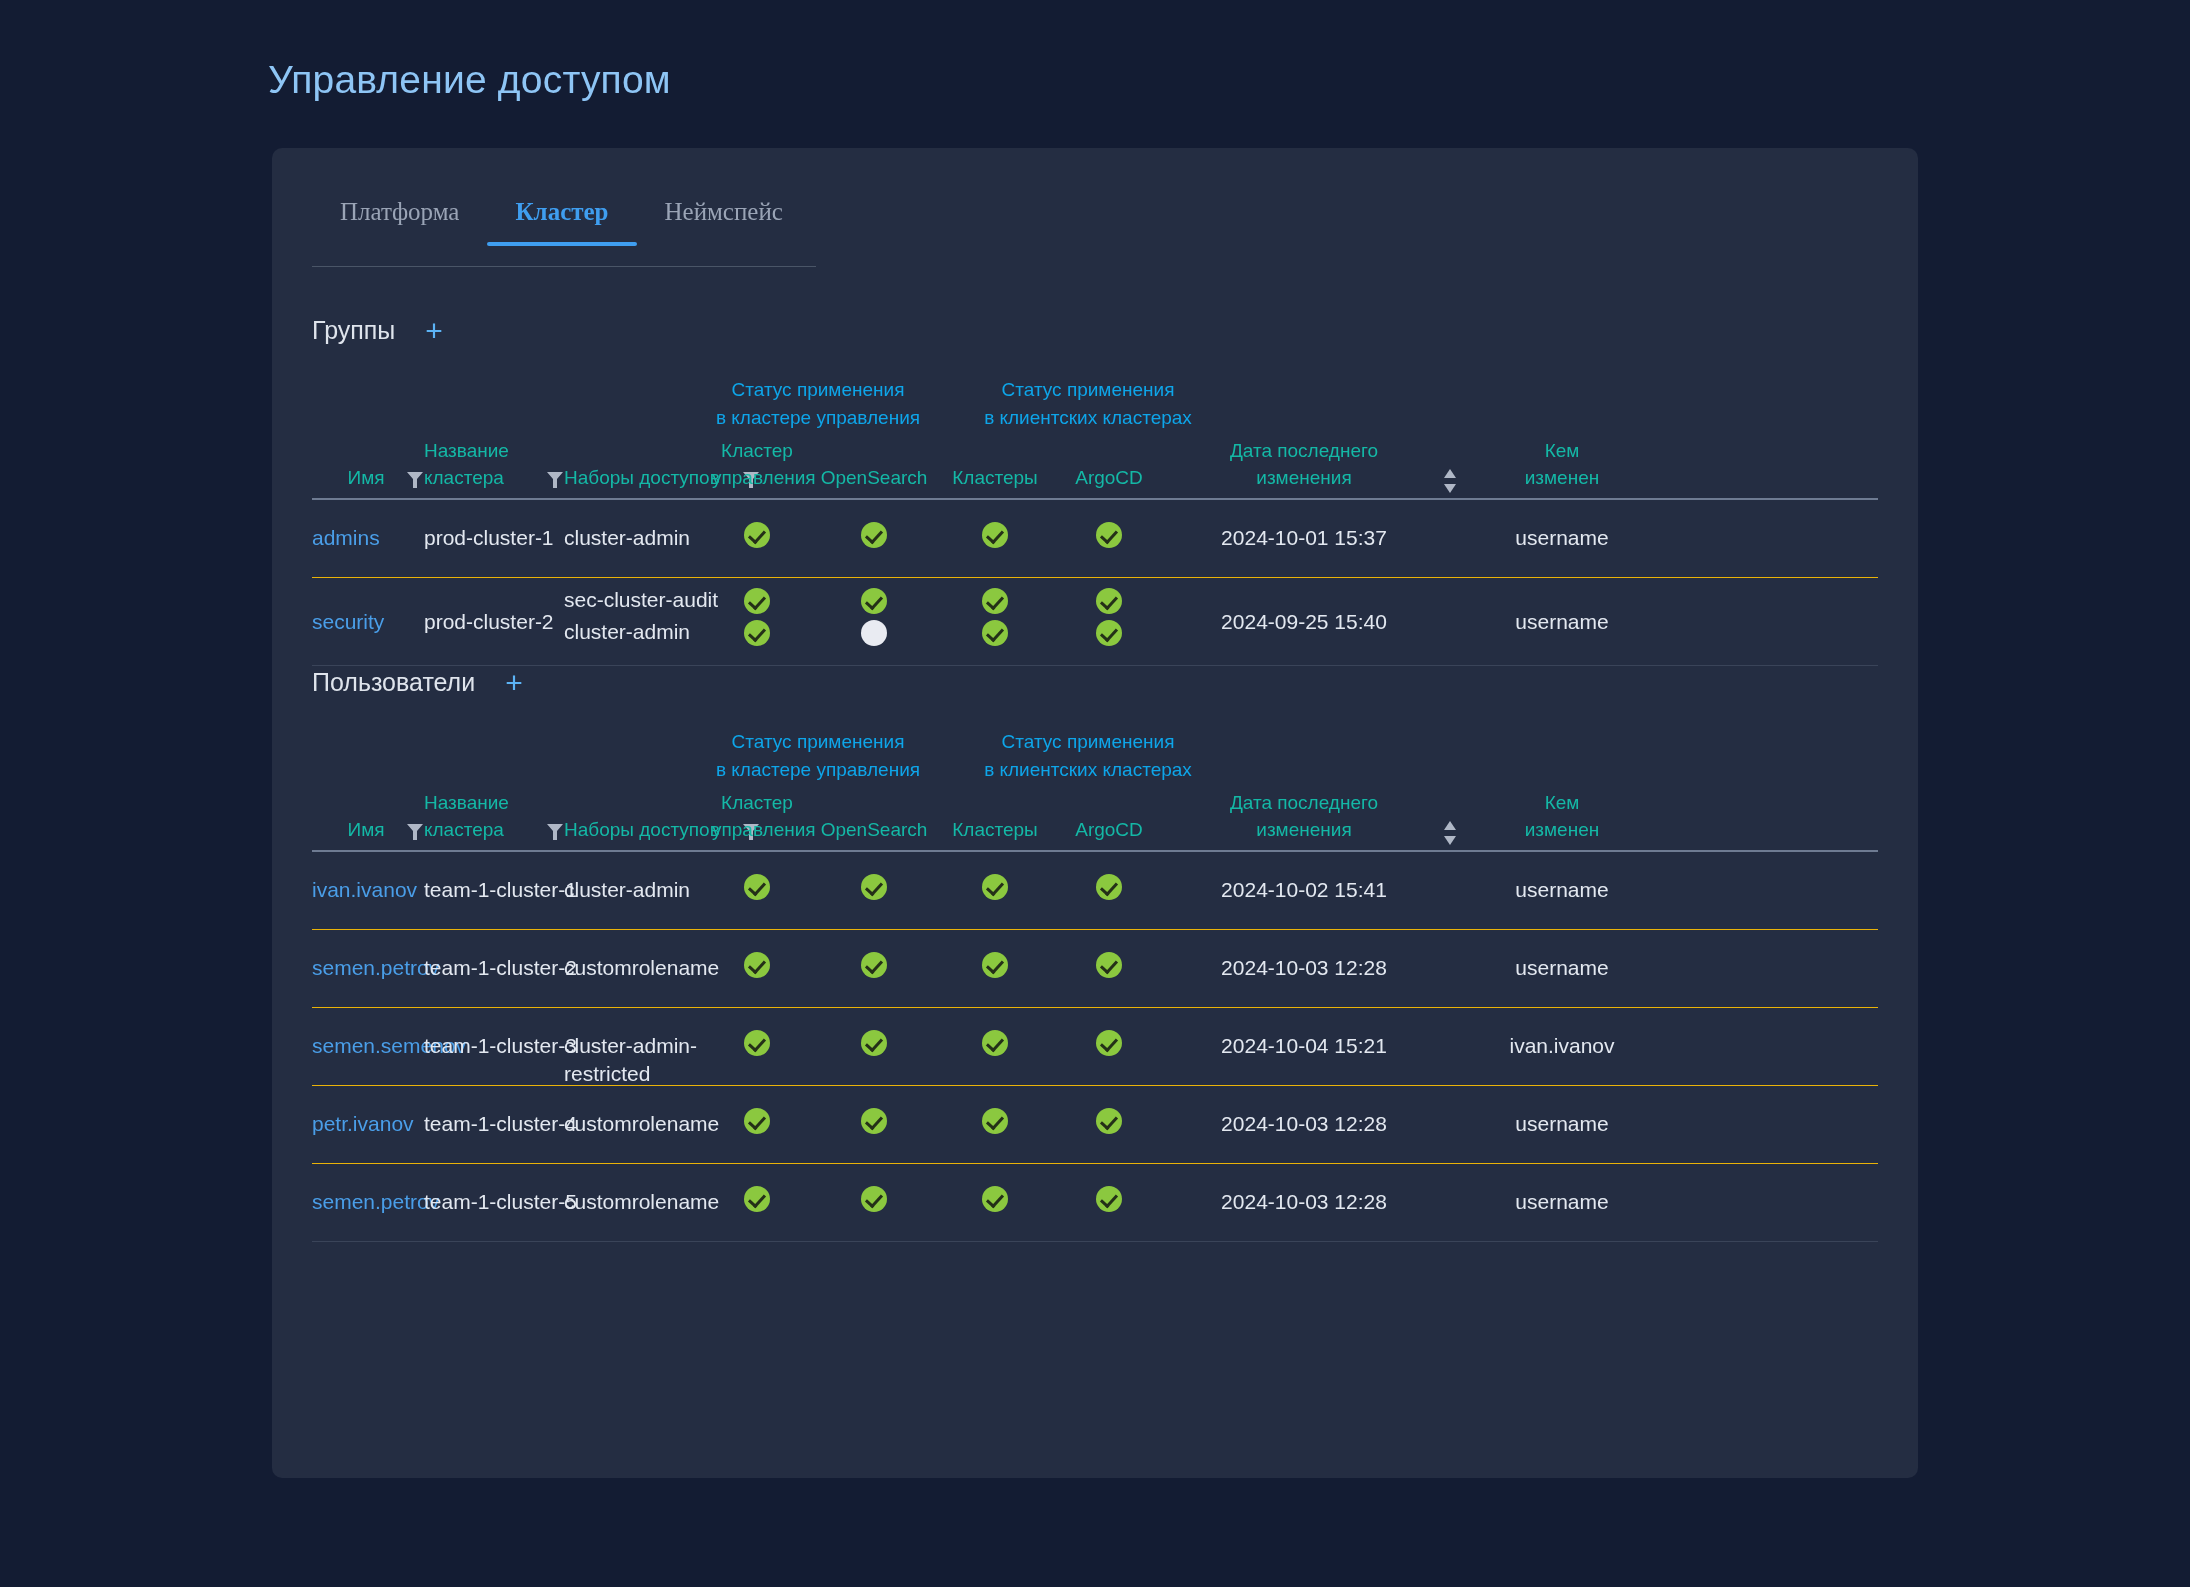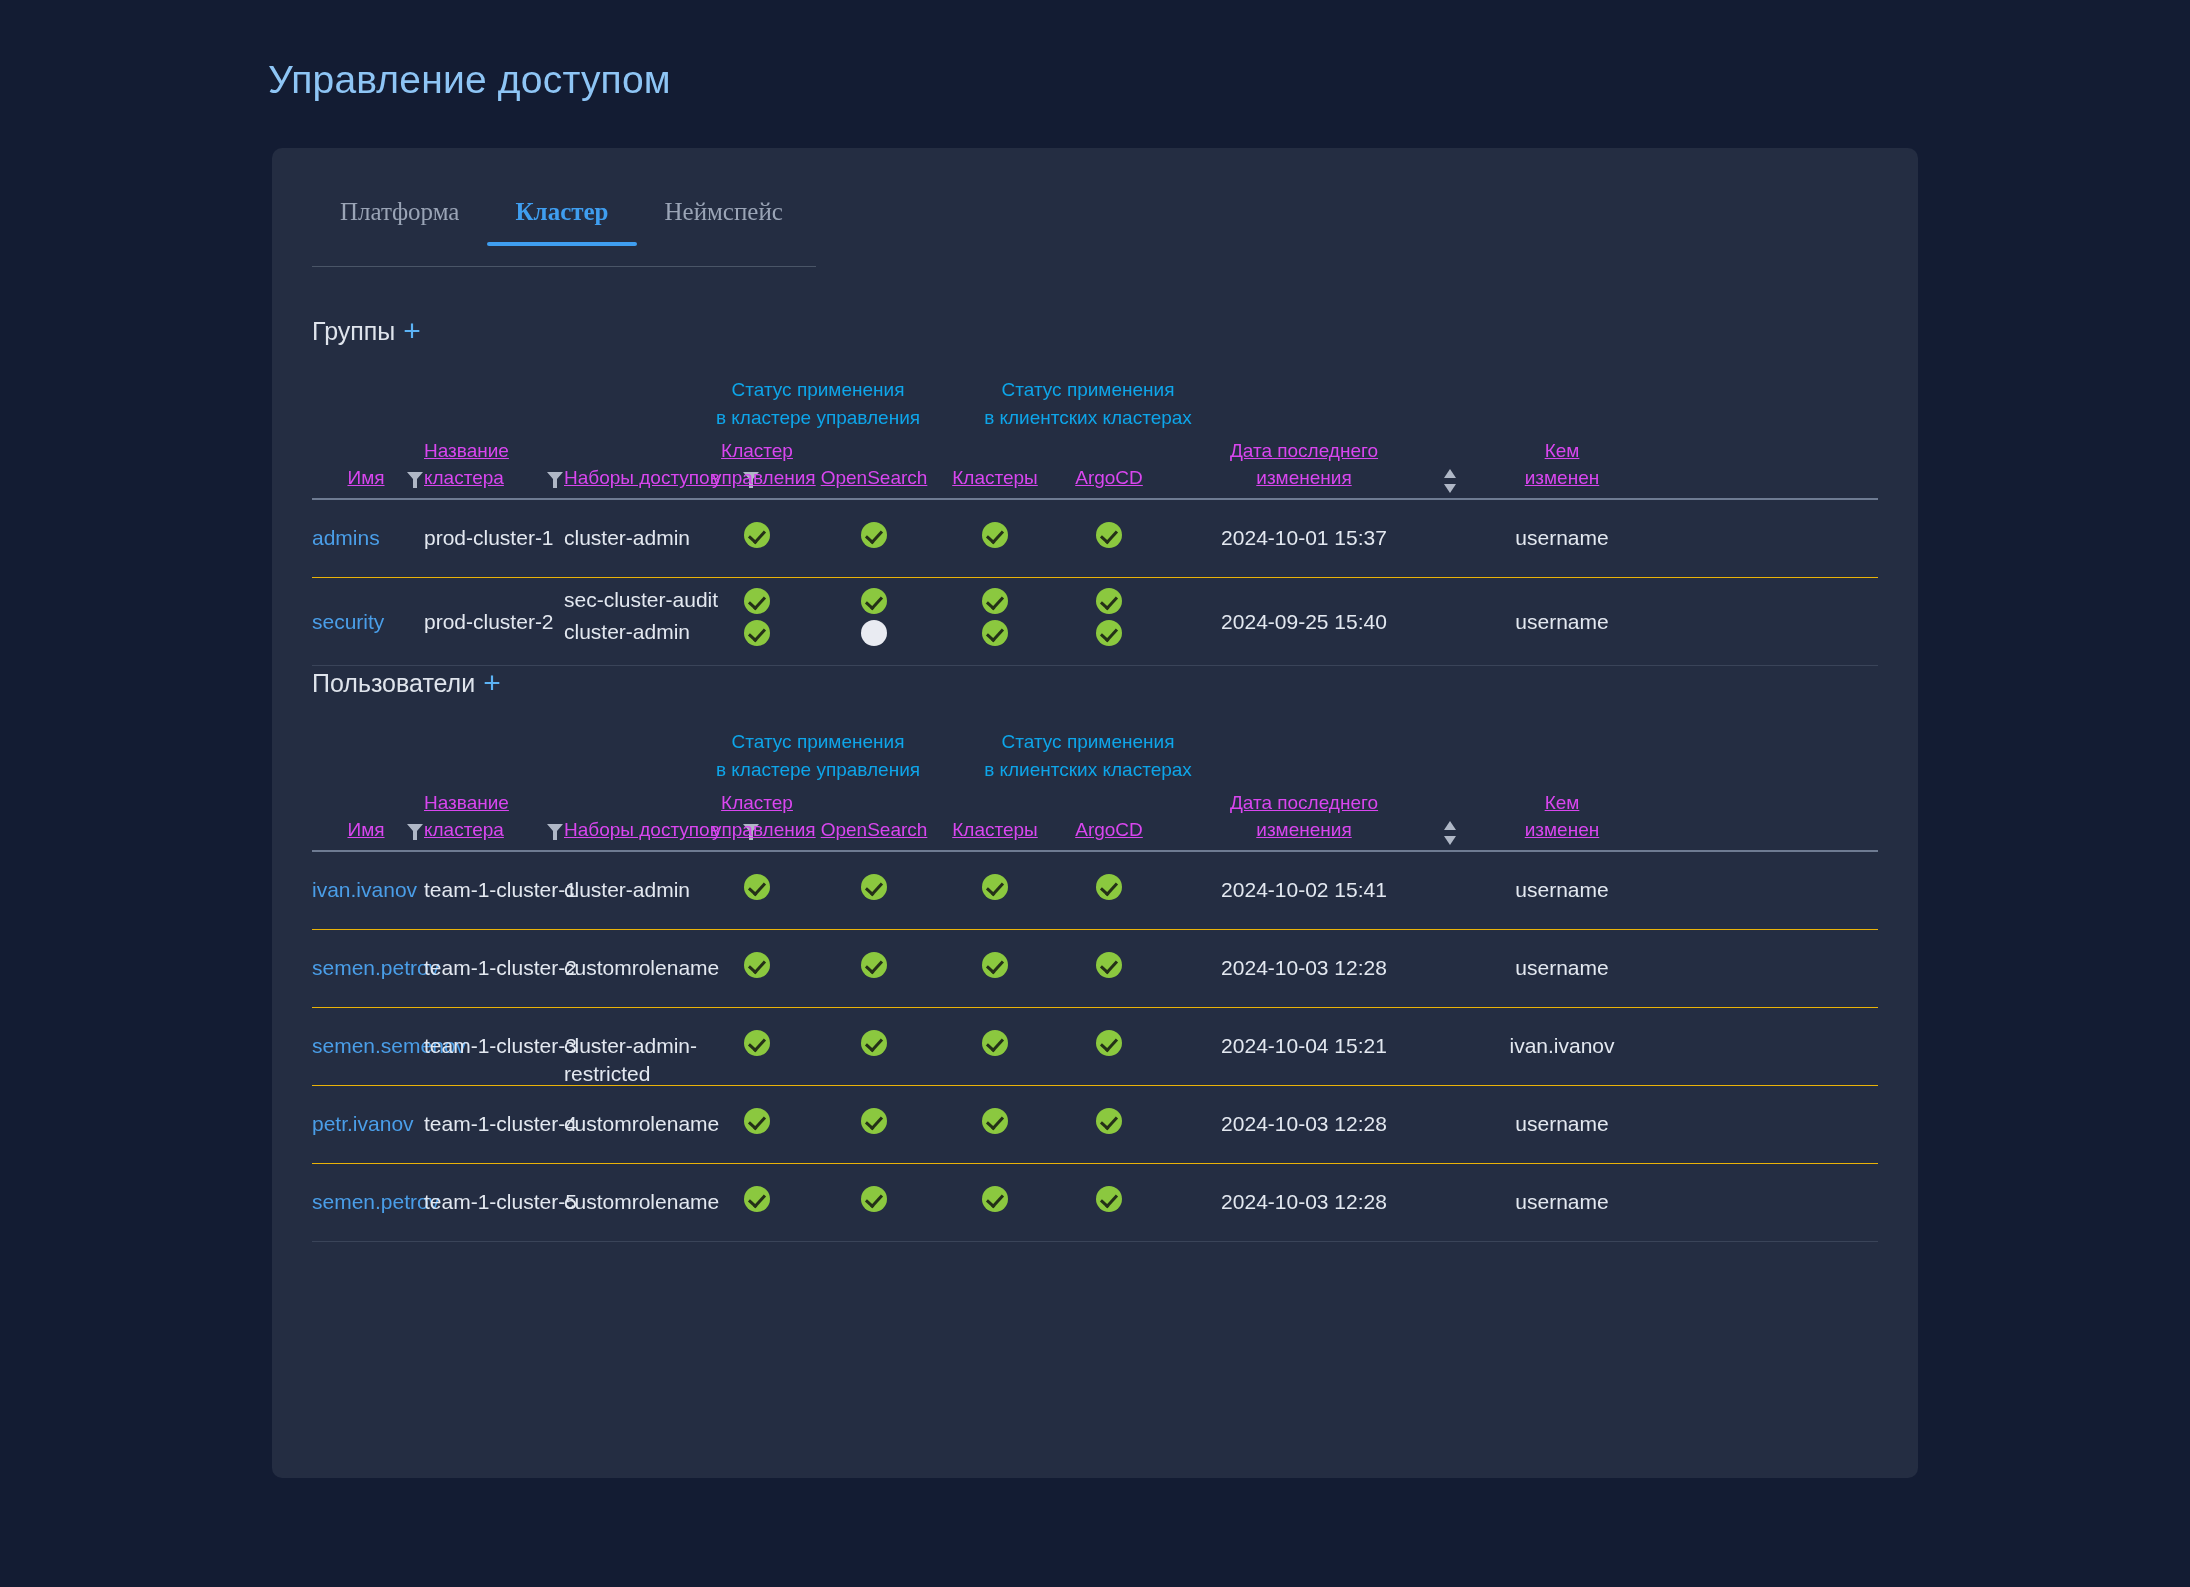--- a/index.html
+++ b/index.html
@@ -32,21 +32,21 @@
   .tab.active::after {
     content: ""; position: absolute; left: 0; right: 0; bottom: 0;
     height: 4px; background: #3f9ef0; border-radius: 2px;
   }
   .tabs-rule {
     position: absolute; left: 40px; top: 118px; width: 504px; height: 1px;
     background: #4a5567;
   }
 
   
-  .section-head { position: absolute; display: flex; align-items: center; gap: 8px; }
+  .section-head { position: absolute; display: flex; align-items: flex-start; gap: 30px; }
   .section-title { font-size: 25px; color: #dfe4ec; }
   .plus-btn {
     font-size: 30px; color: #5cb3f5; line-height: 1; cursor: pointer;
     background: none; border: none; font-family: inherit; padding: 0;
   }
 
   
   .table { position: absolute; left: 40px; width: 1566px; }
 
   .grouphdr { position: relative; height: 62px; }
@@ -54,22 +54,22 @@
     position: absolute; text-align: center; font-size: 19px; color: #0ea5e9;
     line-height: 1.45; white-space: pre-line;
   }
   .gh-mgmt { left: 356px; width: 300px; top: 0; }
   .gh-client { left: 626px; width: 300px; top: 0; }
 
   .hdr {
     position: relative; height: 62px; border-bottom: 2px solid #6e7b92;
   }
   .hdr .cell {
-    position: absolute; bottom: 6px; font-size: 19px; color: #d946ef;
-    line-height: 1.45; text-align: center; white-space: pre-line; text-decoration: underline;
+    position: absolute; bottom: 6px; font-size: 19px; color: #14b8a6;
+    line-height: 1.45; text-align: center; white-space: pre-line;
   }
   .ico { position: absolute; bottom: 10px; opacity: .85; }
 
   .row { position: relative; border-bottom: 1px solid #eab308; }
   .row:last-child { border-bottom: 1px solid #3a4459; }
   .row .cell {
     position: absolute; font-size: 21px; color: #e3e8f0; line-height: 1.35;
   }
   .cell.link { color: #4a9ee8; cursor: pointer; }
   .cell.center { text-align: center; }

